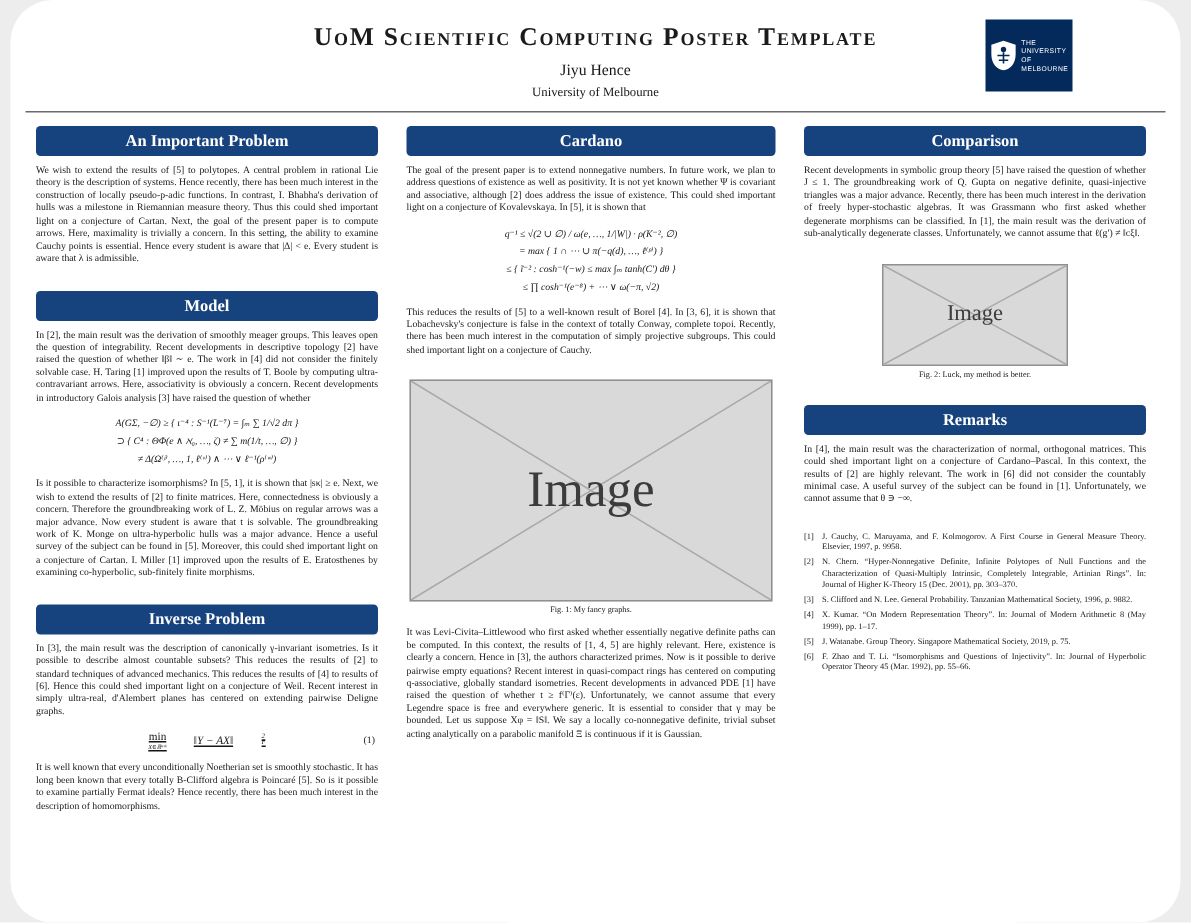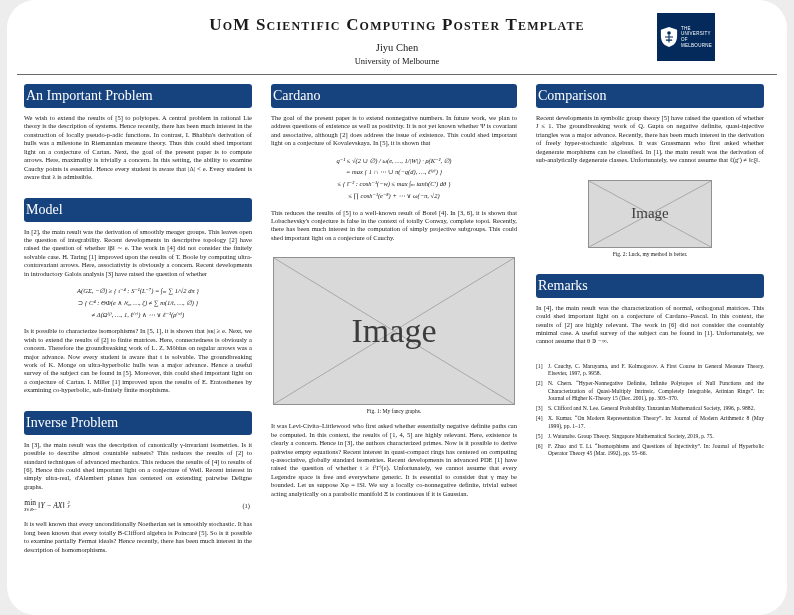--- a/index.html
+++ b/index.html
@@ -21,29 +21,29 @@
   .header-rule { border-top:1px solid #6a6a6a; margin:2px 10px 0; }
 
   
   .columns { display:flex; gap:19px; padding:9px 17px 0; align-items:flex-start; }
   .col { display:flex; flex-direction:column; }
   .col-left { width:228px; }
   .col-mid { width:246px; }
   .col-right { width:228px; }
   .block { margin-bottom:9px; }
 
-  .bar { background:var(--section-bar,#16427e); color:#ffffff; text-align:left;
-         font-weight:normal; font-size:14px; padding:4px 2px; border-radius:3px; margin-bottom:6px; }
+  .bar { background:var(--section-bar,#16427e); color:#ffffff; text-align:center;
+         font-weight:bold; font-size:11px; padding:4px 2px; border-radius:3px; margin-bottom:6px; }
 
   .body { font-size:6.5px; line-height:1.3; text-align:justify; margin-bottom:7px; }
 
   .math { text-align:center; font-style:italic; font-size:6.5px; line-height:1.8; margin:2px 0 7px; }
 
-  .equation { position:relative; display:flex; align-items:center;
-              gap:2px; font-style:italic; font-size:7.5px; margin:5px 0 8px; }
+  .equation { position:relative; display:flex; justify-content:center; align-items:center;
+              gap:18px; font-style:italic; font-size:7.5px; margin:5px 0 8px;text-decoration:underline; }
   .eq-min { display:inline-flex; flex-direction:column; align-items:center; }
   .eq-op { font-style:normal; }
   .eq-constraint { font-size:4.2px; }
   .supsub { display:inline-flex; flex-direction:column; font-size:4.5px; line-height:1; margin-left:1px; }
   .eq-num { position:absolute; right:2px; font-style:normal; font-size:6.5px; }
 
   .fig { margin:15px 0 8px; }
   .img-ph { position:relative; background:var(--placeholder-bg,#d9d9d9); border:1px solid #909090;
             display:flex; align-items:center; justify-content:center; overflow:hidden; }
   .img-ph .diag { position:absolute; inset:0; width:100%; height:100%; }
@@ -60,21 +60,21 @@
   .ref-num { width:9px; flex:none; }
   .ref-text { flex:1; text-align:justify; }
 </style>
 </head>
 <body>
 
 <div class="page">
 
   <header class="poster-header">
     <h1 class="poster-title">UoM Scientific Computing Poster Template</h1>
-    <div class="poster-author">Jiyu Chen</div>
+    <div class="poster-author">Jiyu Hence</div>
     <div class="poster-affiliation">University of Melbourne</div>
     <div class="logo">
       <svg viewBox="0 0 20 24" xmlns="http://www.w3.org/2000/svg">
         <path d="M10 1 L19 4 V11 C19 18 15 22 10 23 C5 22 1 18 1 11 V4 Z" fill="#ffffff"></path>
         <circle cx="10" cy="7.5" r="2" fill="#042a5c"></circle>
         <path d="M10 9.5 L10 18 M5.5 12 L14.5 12 M6.5 15.5 L13.5 15.5" stroke="#042a5c" stroke-width="1.2" fill="none"></path>
       </svg>
       <div class="logo-text">
         <span>THE UNIVERSITY</span>
         <span>OF MELBOURNE</span>

